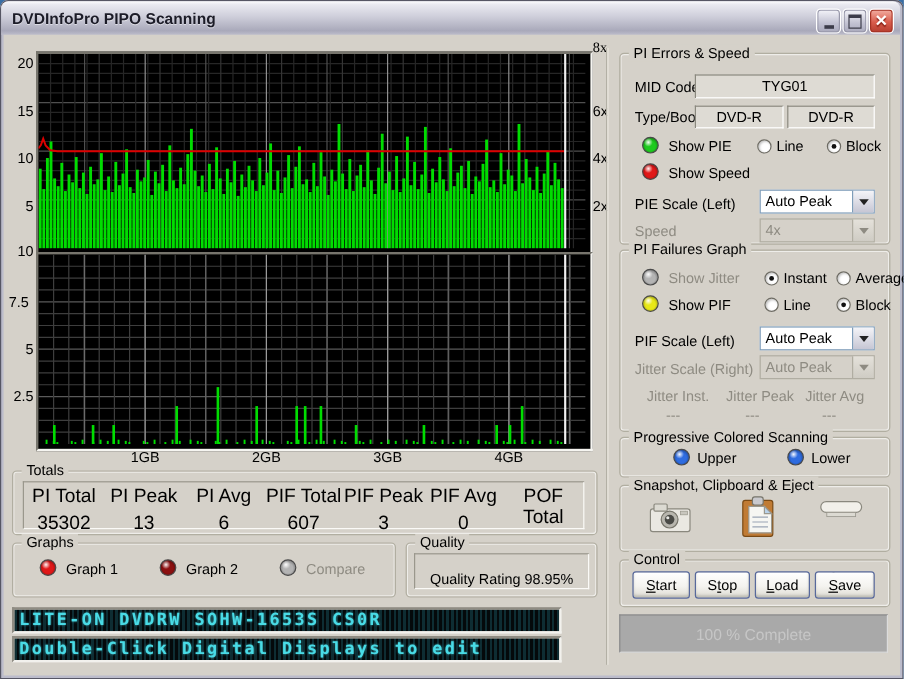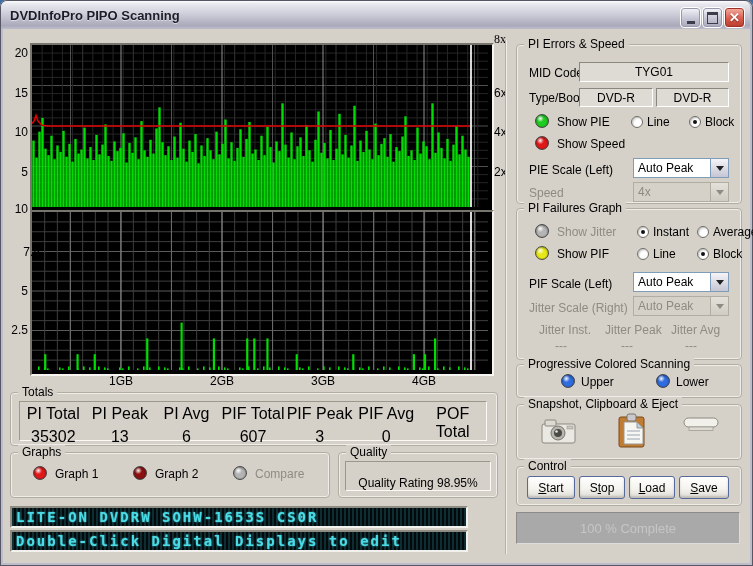--- a/index.html
+++ b/index.html
@@ -463,21 +463,21 @@
 
   <span class="axis-lab axis-left" style="left:4px;top:46px;">20</span>
   <span class="axis-lab axis-left" style="left:4px;top:86px;">15</span>
   <span class="axis-lab axis-left" style="left:4px;top:125px;">10</span>
   <span class="axis-lab axis-left" style="left:4px;top:165px;">5</span>
   <span class="axis-lab axis-right" style="left:494px;top:32px;font-family:Liberation Serif, serif;">8x</span>
   <span class="axis-lab axis-right" style="left:494px;top:86px;">6x</span>
   <span class="axis-lab axis-right" style="left:494px;top:125px;">4x</span>
   <span class="axis-lab axis-right" style="left:494px;top:165px;">2x</span>
   <span class="axis-lab axis-left" style="left:4px;top:202px;">10</span>
-  <span class="axis-lab axis-left" style="left:16px;top:245px;">7.5</span>
+  <span class="axis-lab axis-left" style="left:0;top:245px;">7.5</span>
   <span class="axis-lab axis-left" style="left:4px;top:284px;">5</span>
   <span class="axis-lab axis-left" style="left:4px;top:323px;">2.5</span>
   <span class="axis-lab axis-x" style="left:104px;top:374px;">1GB</span>
   <span class="axis-lab axis-x" style="left:205px;top:374px;">2GB</span>
   <span class="axis-lab axis-x" style="left:306px;top:374px;">3GB</span>
   <span class="axis-lab axis-x" style="left:407px;top:374px;">4GB</span>
 
   <div class="groove-v" style="left:505px;top:40px;height:514px;"></div>
 
   <div class="group" style="left:10px;top:392px;width:486px;height:52px;">

